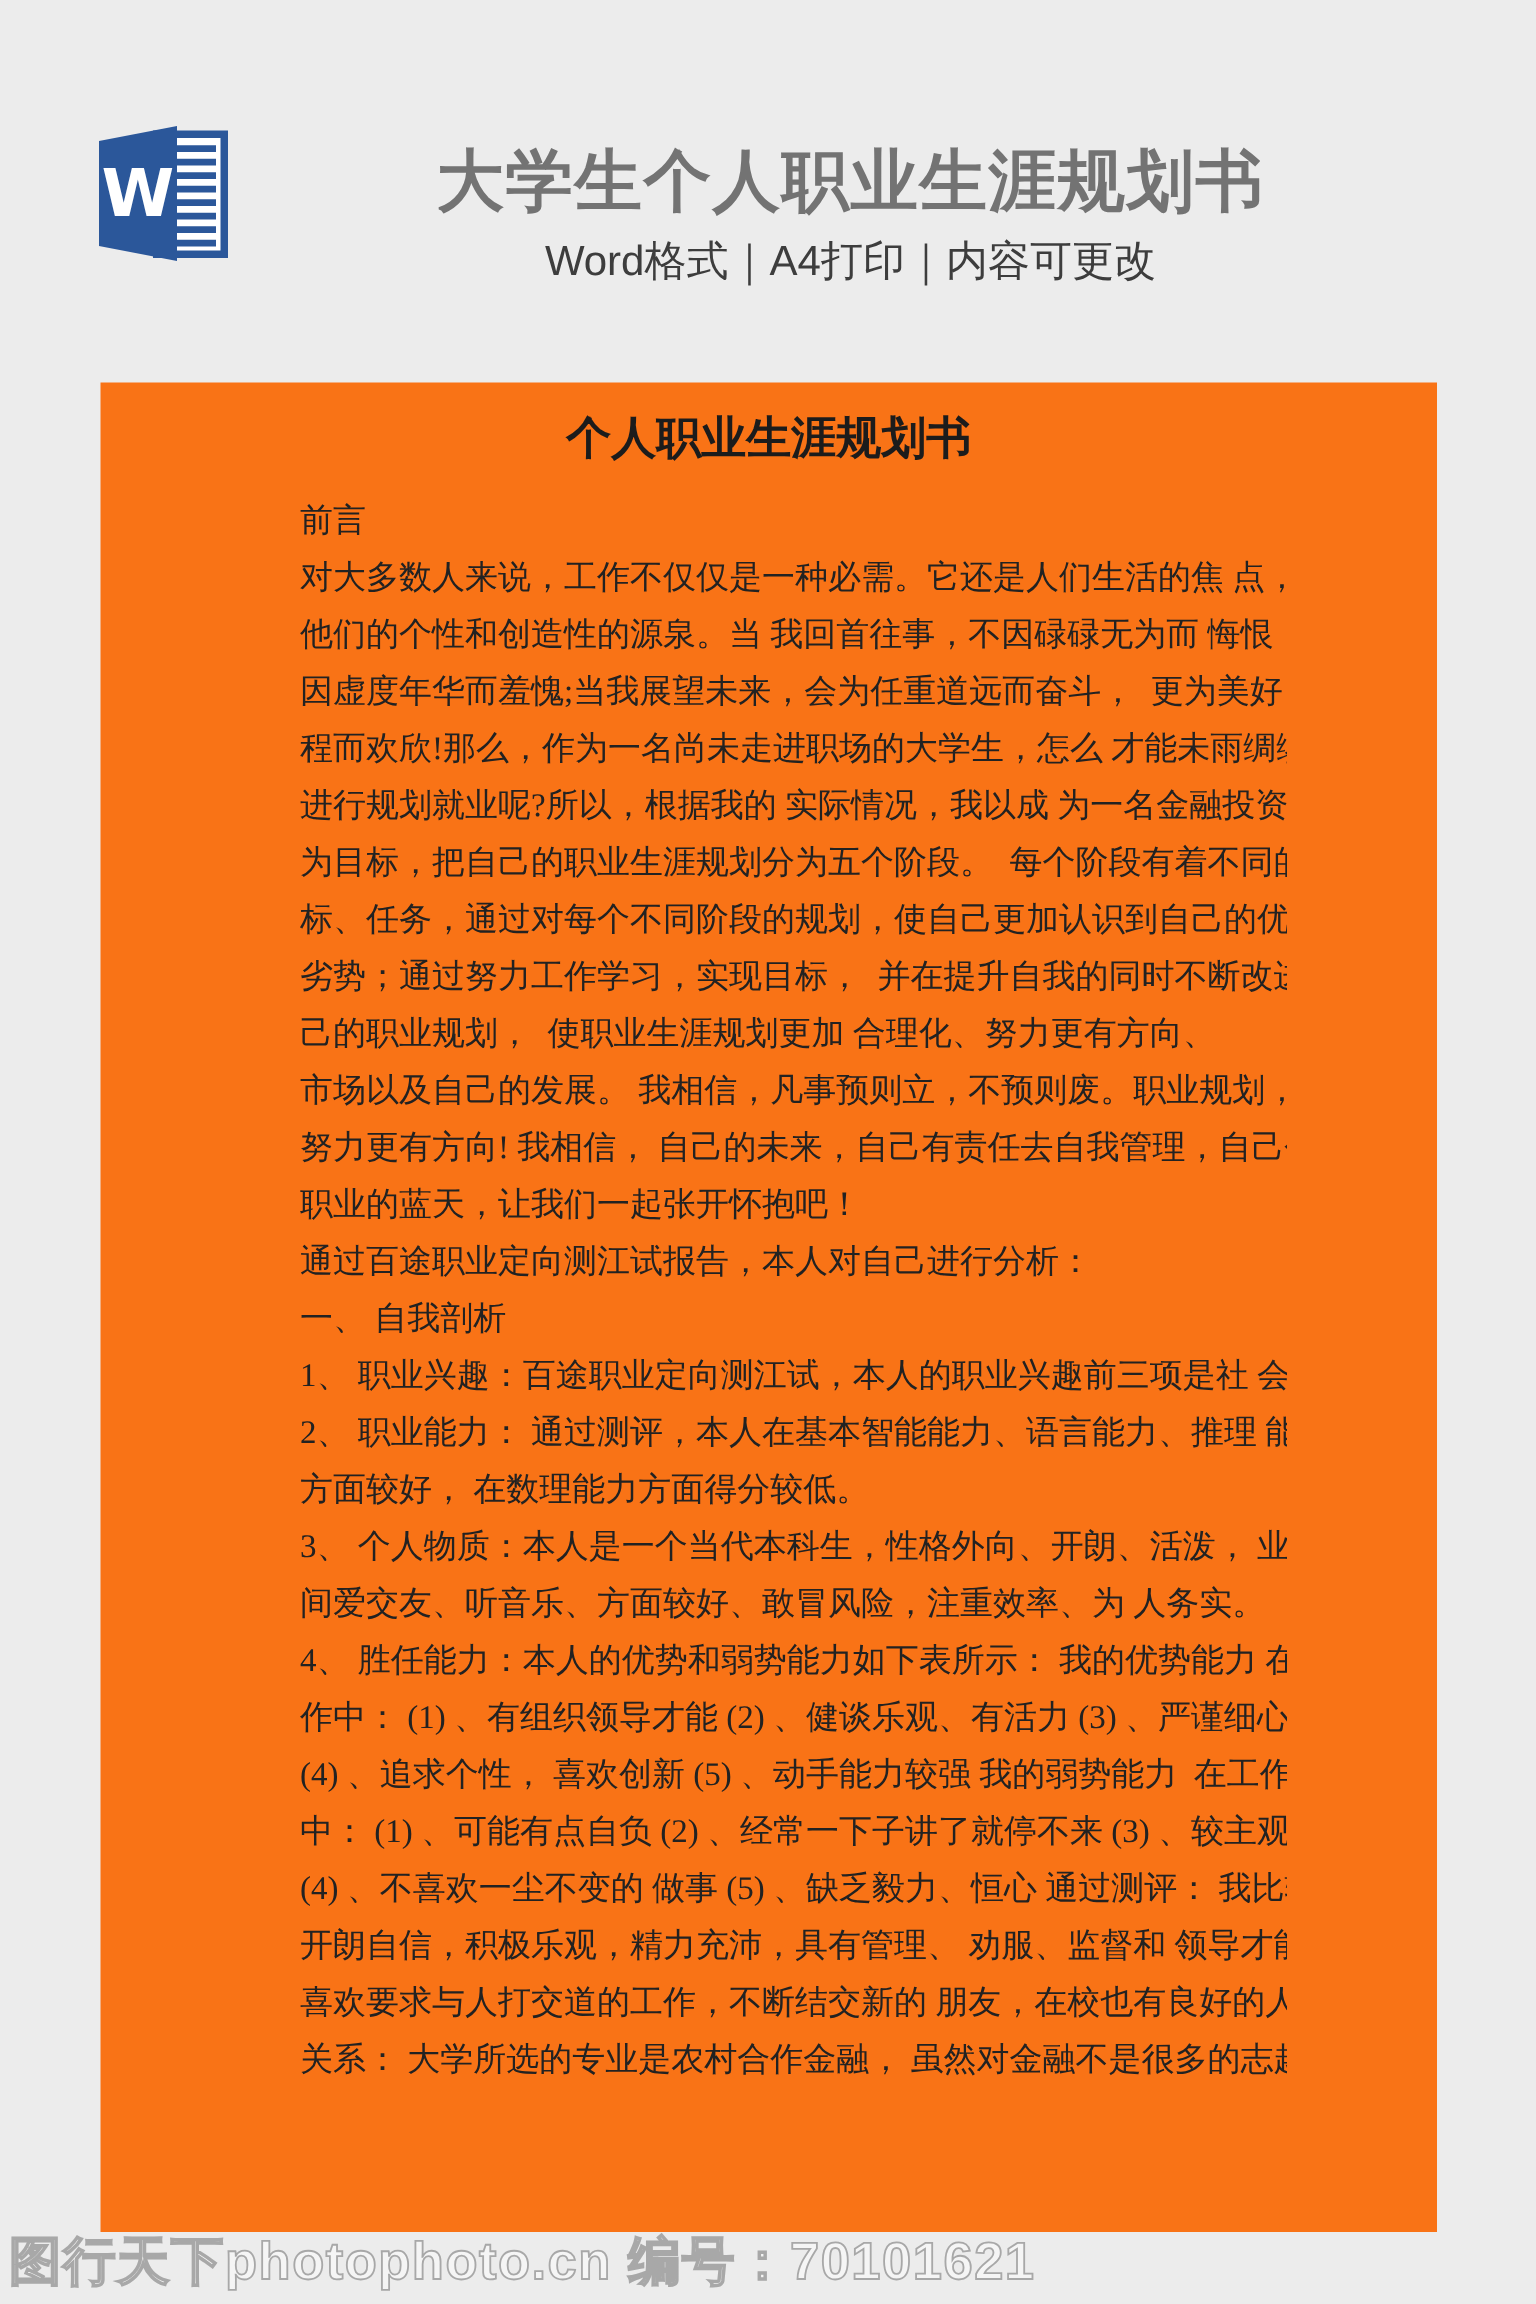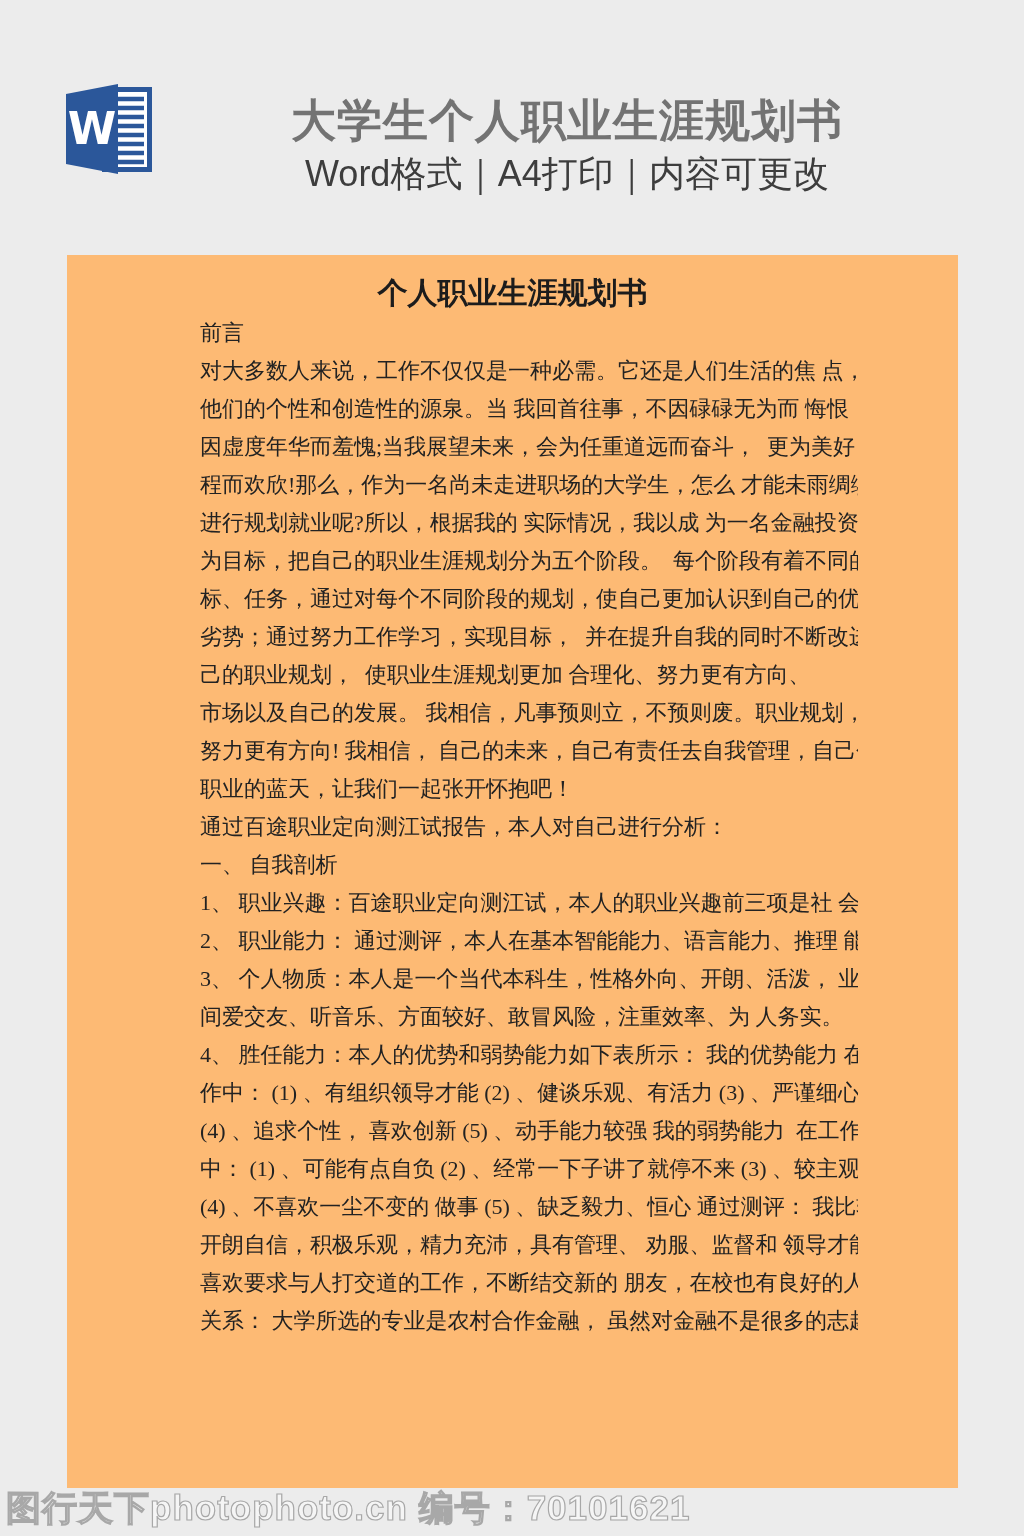--- a/index.html
+++ b/index.html
@@ -40,46 +40,46 @@
   .header-title {
     margin-top: 96px;
     font-size: 45px;
     line-height: 50px;
     font-weight: bold;
     color: #737373;
     letter-spacing: 1px;
   }
   .header-subtitle {
     margin-top: 12px;
-    font-size: 36px;
+    font-size: 28px;
     line-height: 32px;
     font-weight: 400;
     color: #3d3d3d;
   }
   
   .doc-page {
     position: absolute;
     left: 67px;
     top: 255px;
     width: 891px;
     height: 1233px;
-    background: #fdba74;
+    background: #f97316;
     overflow: hidden;
   }
   .doc-title {
     margin-top: 21px;
     text-align: center;
     font-family: "Liberation Serif", "DejaVu Serif", serif;
     font-size: 30px;
     line-height: 34px;
     font-weight: bold;
     color: #1c1c1c;
   }
   .doc-body {
-    margin-top: 4px;
+    margin-top: 18px;
     padding-left: 133px;
     padding-right: 100px;
   }
   .doc-line {
     font-family: "Liberation Serif", "DejaVu Serif", serif;
     font-size: 22px;
     line-height: 38px;
     color: #222222;
     white-space: pre;
     overflow: hidden;
@@ -137,20 +137,21 @@
         <div class="doc-line">标、任务，通过对每个不同阶段的规划，使自己更加认识到自己的优势和</div>
         <div class="doc-line">劣势；通过努力工作学习，实现目标，  并在提升自我的同时不断改进自</div>
         <div class="doc-line">己的职业规划，  使职业生涯规划更加 合理化、努力更有方向、</div>
         <div class="doc-line">市场以及自己的发展。 我相信，凡事预则立，不预则废。职业规划， 让</div>
         <div class="doc-line">努力更有方向! 我相信， 自己的未来，自己有责任去自我管理，自己作主！</div>
         <div class="doc-line">职业的蓝天，让我们一起张开怀抱吧！</div>
         <div class="doc-line">通过百途职业定向测江试报告，本人对自己进行分析：</div>
         <div class="doc-line">一、 自我剖析</div>
         <div class="doc-line">1、 职业兴趣：百途职业定向测江试，本人的职业兴趣前三项是社 会型，</div>
         <div class="doc-line">2、 职业能力： 通过测评，本人在基本智能能力、语言能力、推理 能力</div>
+        <div class="doc-line">方面较好， 在数理能力方面得分较低。</div>
         <div class="doc-line">3、 个人物质：本人是一个当代本科生，性格外向、开朗、活泼， 业余时</div>
         <div class="doc-line">间爱交友、听音乐、方面较好、敢冒风险，注重效率、为 人务实。</div>
         <div class="doc-line">4、 胜任能力：本人的优势和弱势能力如下表所示： 我的优势能力 在工</div>
         <div class="doc-line">作中： (1) 、有组织领导才能 (2) 、健谈乐观、有活力 (3) 、严谨细心</div>
         <div class="doc-line">(4) 、追求个性， 喜欢创新 (5) 、动手能力较强 我的弱势能力  在工作</div>
         <div class="doc-line">中： (1) 、可能有点自负 (2) 、经常一下子讲了就停不来 (3) 、较主观</div>
         <div class="doc-line">(4) 、不喜欢一尘不变的 做事 (5) 、缺乏毅力、恒心 通过测评： 我比较</div>
         <div class="doc-line">开朗自信，积极乐观，精力充沛，具有管理、 劝服、监督和 领导才能，</div>
         <div class="doc-line">喜欢要求与人打交道的工作，不断结交新的 朋友，在校也有良好的人际</div>
         <div class="doc-line">关系： 大学所选的专业是农村合作金融， 虽然对金融不是很多的志趣，</div>

